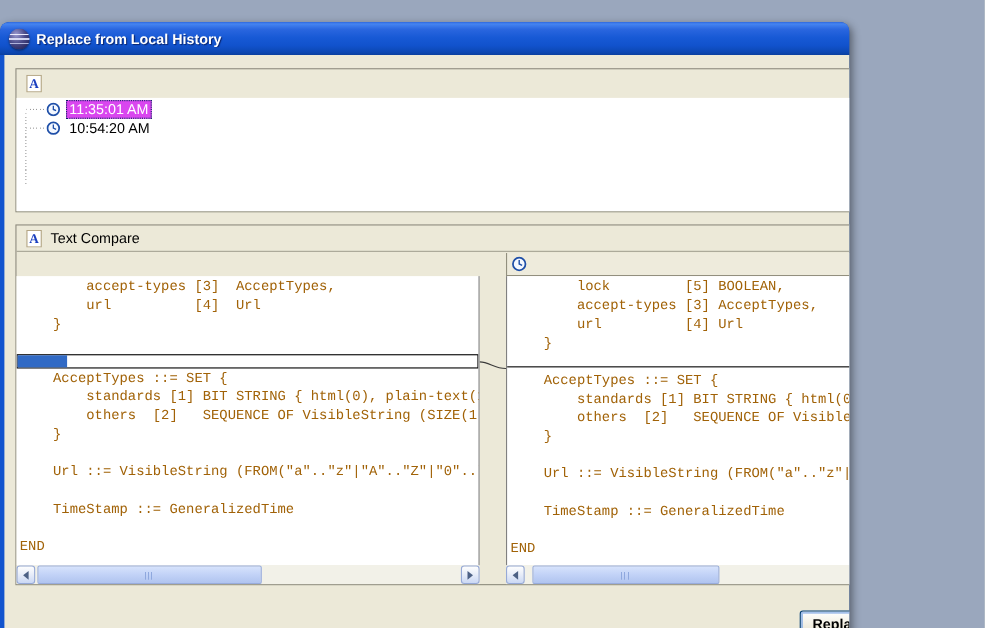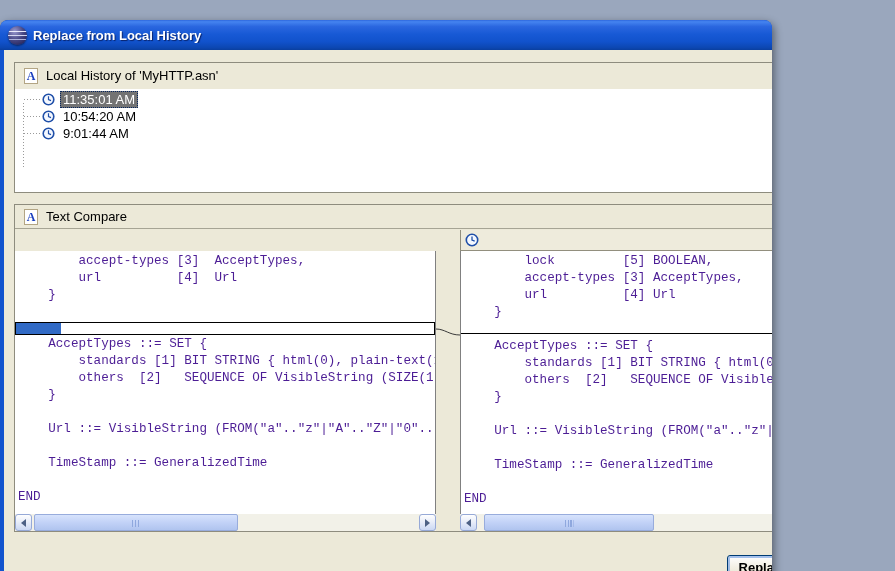--- a/index.html
+++ b/index.html
@@ -39,38 +39,38 @@
   .tree-vline{position:absolute;left:8px;top:14px;width:1px;height:66px;
     background-image:repeating-linear-gradient(180deg,#9a9a9a 0 1px,transparent 1px 3px);}
   .tree-row{position:relative;height:17px;display:flex;align-items:center;font-size:13px;white-space:nowrap;}
   .tree-root-row{padding-left:4px;gap:9px;}
   .tree-child{padding-left:27px;}
   .tree-stub{position:absolute;left:9px;top:8px;width:17px;height:1px;
     background-image:repeating-linear-gradient(90deg,#9a9a9a 0 1px,transparent 1px 3px);}
   .expander{width:9px;height:9px;border:1px solid #848484;background:#fff;position:relative;flex:0 0 auto;}
   .expander::before{content:"";position:absolute;left:1px;top:3px;width:5px;height:1px;background:#000;}
   .tree-label{margin-left:5px;padding:1px 3px;}
-  .tree-label.sel{background:#737373;color:#fff;border:1px dotted #05255E;padding:0 2px;}
+  .tree-label.sel{background:#d946ef;color:#fff;border:1px dotted #05255E;padding:0 2px;}
   .ticon{flex:0 0 auto;}
   
   .compare-group{left:10px;top:154px;width:867px;height:328px;}
   .cg-header{position:absolute;left:0;right:0;top:0;height:24px;border-bottom:1px solid #A6A494;
     display:flex;align-items:center;padding:0 6px 0 8px;gap:7px;font-size:13px;}
   .cg-title{flex:1 1 auto;}
   .nav-arrows{display:flex;gap:7px;align-items:center;}
   .nav-btn{width:16px;height:16px;display:flex;align-items:center;justify-content:center;}
   .pane-header{position:absolute;top:25px;height:21px;background:#EEEBDC;border-bottom:1px solid #928F7E;
     display:flex;align-items:center;font-size:13px;padding-left:4px;gap:5px;white-space:nowrap;overflow:hidden;}
   .pane-header.left{left:0;width:421px;border-right:1px solid #928F7E;}
   .pane-header.right{left:445px;right:0;border-left:1px solid #928F7E;}
   .code{position:absolute;top:46px;height:263px;background:#fff;overflow:hidden;
     font-family:"Liberation Mono",monospace;font-size:12.6px;line-height:17px;padding-top:2px;}
   .code.left{left:0;width:421px;border-right:1px solid #808080;}
   .code.right{left:445px;width:386px;border-left:1px solid #808080;}
-  .code-line{white-space:pre;padding-left:3px;height:17px;color:#4c1d95;}
+  .code-line{white-space:pre;padding-left:3px;height:17px;color:#a16207;}
   .diff-box{height:13px;border:1px solid #000;background:#fff;margin:1px 0;position:relative;}
   .diff-fill{position:absolute;left:0;top:0;bottom:0;width:45px;background:#316AC5;display:block;}
   .diff-line{height:1px;background:#000;margin:-5px 0 4px;}
   .center-strip{position:absolute;left:421px;top:46px;width:24px;height:263px;}
   
   .vscroll{position:absolute;left:831px;top:46px;width:20px;height:263px;background:#F2F1E8;}
   .hscroll{position:absolute;top:309px;height:17px;background:#F2F1E8;}
   .hscroll.left{left:0;width:421px;}
   .hscroll.right{left:445px;width:386px;}
   .sb-btn{position:absolute;background:linear-gradient(180deg,#FEFEFE,#E9EEF9 45%,#CBD8F4);
@@ -126,49 +126,40 @@
   </div>
 
   <div class="client">
 
     <div class="group history-group">
       <div class="group-header">
         <svg width="16" height="16">
           <rect x="1.5" y="0.5" width="13" height="15" fill="#FFFFFF" stroke="#B3A584"></rect>
           <text x="8" y="12" font-size="12" font-weight="bold" font-family="Liberation Serif, serif" fill="#1B3FBF" text-anchor="middle">A</text>
         </svg>
-        <span>Local History of 'MyHTTP.asn'</span>
       </div>
       <div class="tree">
         <div class="tree-vline"></div>
         <div id="tree-items">
             <div class="tree-row tree-child">
               <span class="tree-stub"></span>
               <svg class="ticon" width="13" height="13" viewBox="0 0 13 13">
                 <circle cx="6.5" cy="6.5" r="5.3" fill="#F4F8FF" stroke="#1F4FA8" stroke-width="1.6"></circle>
                 <path d="M6.5 3.2 V6.5 L9 7.6" stroke="#1F4FA8" stroke-width="1.2" fill="none"></path>
               </svg>
               <span class="tree-label sel">11:35:01 AM</span>
             </div>
             <div class="tree-row tree-child">
               <span class="tree-stub"></span>
               <svg class="ticon" width="13" height="13" viewBox="0 0 13 13">
                 <circle cx="6.5" cy="6.5" r="5.3" fill="#F4F8FF" stroke="#1F4FA8" stroke-width="1.6"></circle>
                 <path d="M6.5 3.2 V6.5 L9 7.6" stroke="#1F4FA8" stroke-width="1.2" fill="none"></path>
               </svg>
               <span class="tree-label">10:54:20 AM</span>
             </div>
-            <div class="tree-row tree-child">
-              <span class="tree-stub"></span>
-              <svg class="ticon" width="13" height="13" viewBox="0 0 13 13">
-                <circle cx="6.5" cy="6.5" r="5.3" fill="#F4F8FF" stroke="#1F4FA8" stroke-width="1.6"></circle>
-                <path d="M6.5 3.2 V6.5 L9 7.6" stroke="#1F4FA8" stroke-width="1.2" fill="none"></path>
-              </svg>
-              <span class="tree-label">9:01:44 AM</span>
-            </div>
           </div>
       </div>
     </div>
 
     <div class="group compare-group">
       <div class="cg-header">
         <svg width="16" height="16">
           <rect x="1.5" y="0.5" width="13" height="15" fill="#FFFFFF" stroke="#B3A584"></rect>
           <text x="8" y="12" font-size="12" font-weight="bold" font-family="Liberation Serif, serif" fill="#1B3FBF" text-anchor="middle">A</text>
         </svg>

